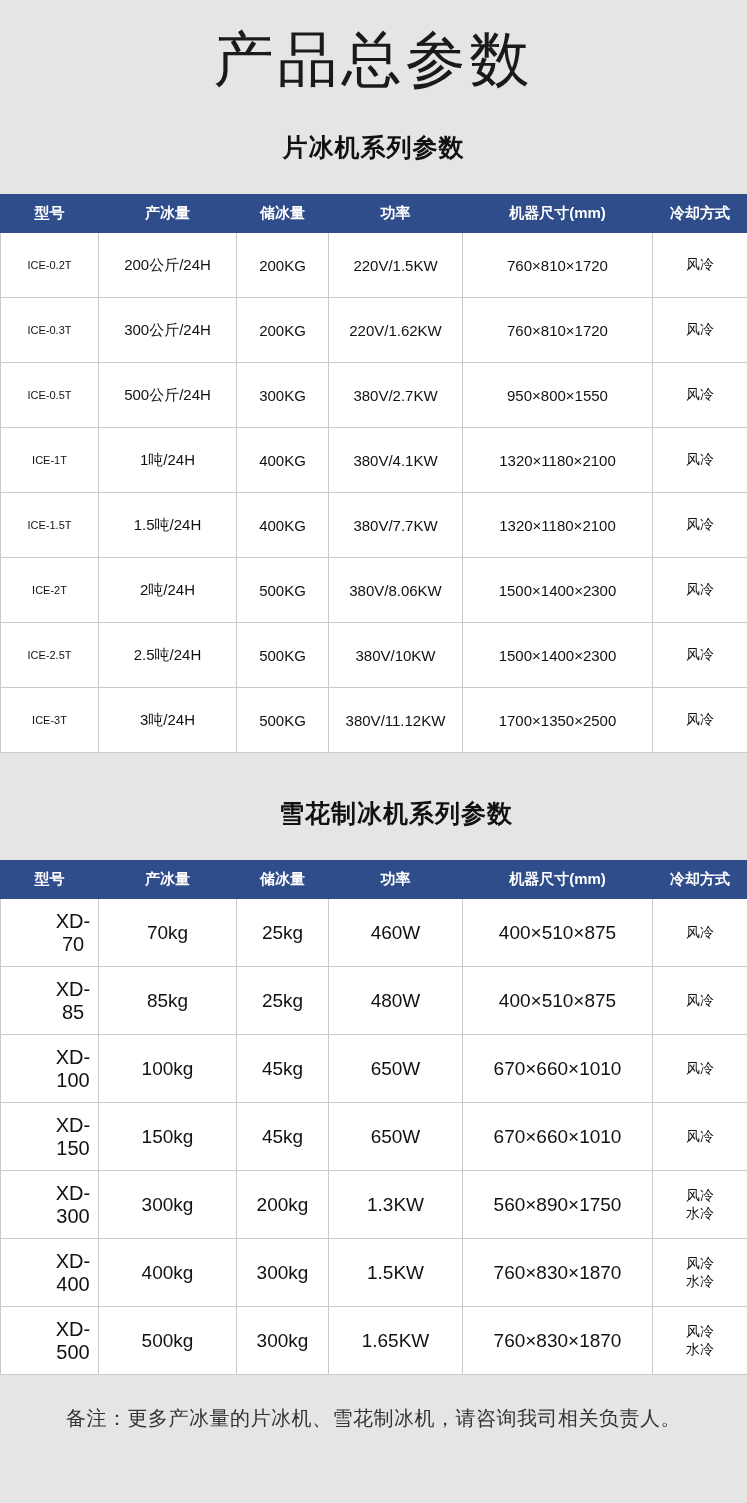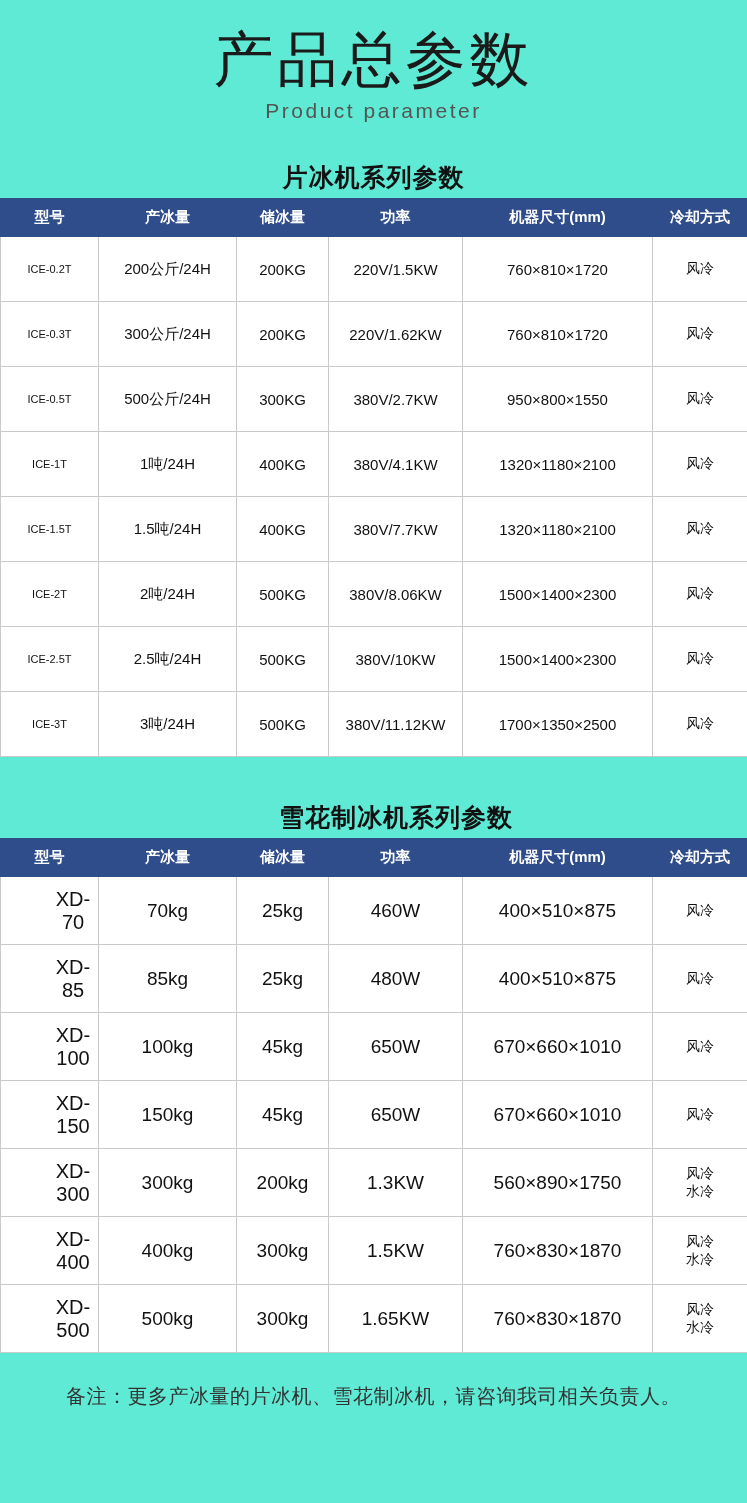--- a/index.html
+++ b/index.html
@@ -11,21 +11,21 @@
     height: 1503px;
     background: #ffffff;
     font-family: "Liberation Sans", sans-serif;
     color: #000000;
     overflow: hidden;
   }
   .page {
     width: 747px;
     height: 1503px;
     position: relative;
-    background: #5eead4;
+    background: #e5e5e5;
   }
   
   .header {
     padding-top: 26px;
     text-align: center;
   }
   .main-title {
     font-size: 60px;
     font-weight: 400;
     letter-spacing: 4px;
@@ -49,21 +49,21 @@
     letter-spacing: 1px;
   }
   #section-1-title { margin-top: 38px; }
   #section-2-title { margin-top: 44px; padding-left: 45px; }
 
   
   table.param-table {
     border-collapse: collapse;
     width: 747px;
     table-layout: fixed;
-    margin-top: 4px;
+    margin-top: 30px;
   }
   table.param-table th {
     background: #2f4d8a;
     color: #ffffff;
     font-size: 15px;
     font-weight: bold;
     text-align: center;
     border: 1px solid #2f4d8a;
     padding: 9px 2px;
   }
@@ -114,21 +114,20 @@
     letter-spacing: 0.5px;
   }
 </style>
 </head>
 <body>
 
 <div class="page">
 
   <div class="header">
     <div class="main-title">产品总参数</div>
-    <div class="sub-title">Product  parameter</div>
   </div>
 
   <div class="section-title" id="section-1-title">片冰机系列参数</div>
 
   <table class="param-table" id="table-ice">
     <colgroup>
       <col class="col-model">
         <col class="col-output">
         <col class="col-storage">
       <col class="col-power">

